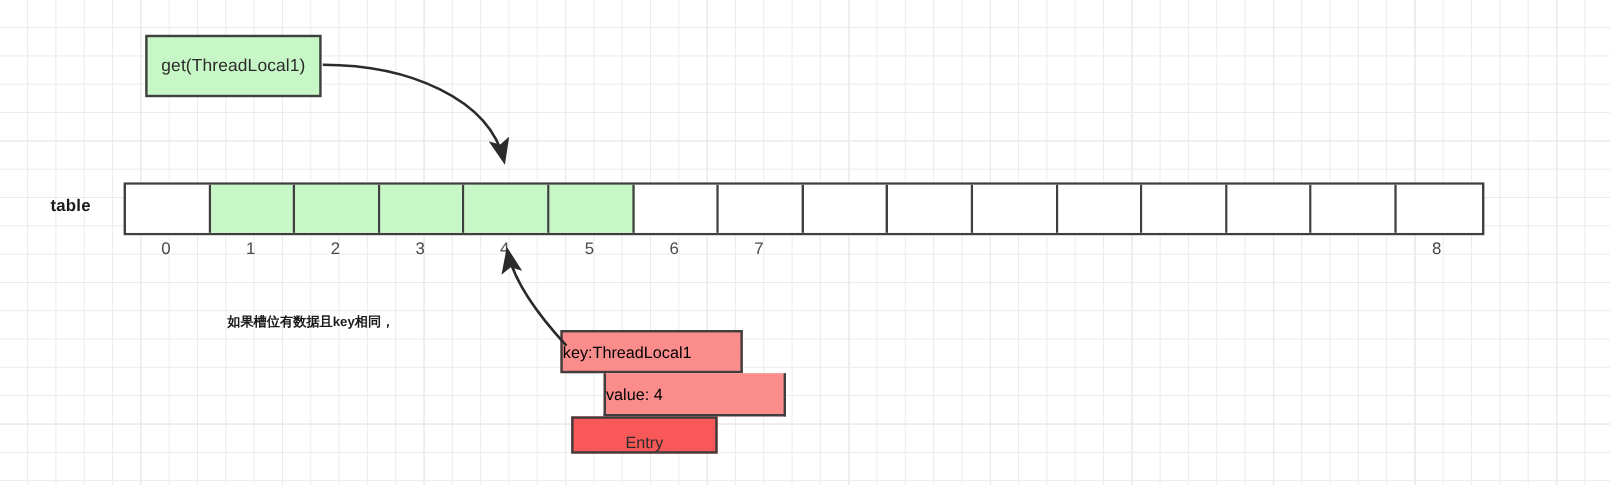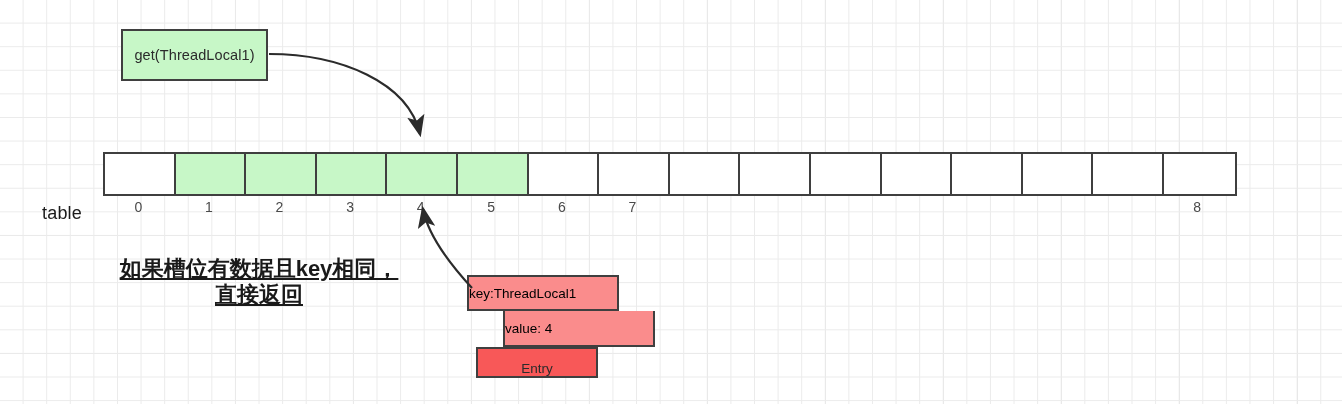--- a/index.html
+++ b/index.html
@@ -48,25 +48,24 @@
     font-size: 14.5px;
     color: #2b2b2b;
     letter-spacing: 0.1px;
   }
 
   
   .table-label {
     position: absolute;
     left: 42px;
     top: 163px;
-    font-size: 18px;
-    font-weight: normal;
+    font-size: 14px;
+    font-weight: bold;
     color: #1a1a1a;
     letter-spacing: 0.2px;
-    margin-top: 40px;
   }
 
   
   .table-strip {
     position: absolute;
     left: 103px;
     top: 152px;
     height: 44px;
     display: flex;
     border: 2px solid #3f3f3f;
@@ -98,25 +97,24 @@
     color: #4a4a4a;
   }
 
   
   .annotation {
     position: absolute;
     left: 114px;
     top: 256px;
     width: 290px;
     text-align: center;
-    font-size: 22px;
+    font-size: 11px;
     font-weight: bold;
     color: #1a1a1a;
     line-height: 26px;
-    text-decoration: underline;
   }
 
   
   .entry-stack {
     position: absolute;
     left: 467px;
     top: 275px;
   }
   .entry-field {
     width: 152px;
@@ -201,21 +199,20 @@
       <div class="index-label"></div>
       <div class="index-label"></div>
       <div class="index-label"></div>
       <div class="index-label"></div>
       <div class="index-label"></div>
       <div class="index-label">8</div>
     </div>
 
   <div class="annotation">
     <div>如果槽位有数据且key相同，</div>
-    <div>直接返回</div>
   </div>
 
   <div class="entry-stack">
     <div class="entry-field">
       <span>key:ThreadLocal1</span>
     </div>
     <div class="entry-field second">
       <span>value: 4</span>
     </div>
     <div class="entry-title">

